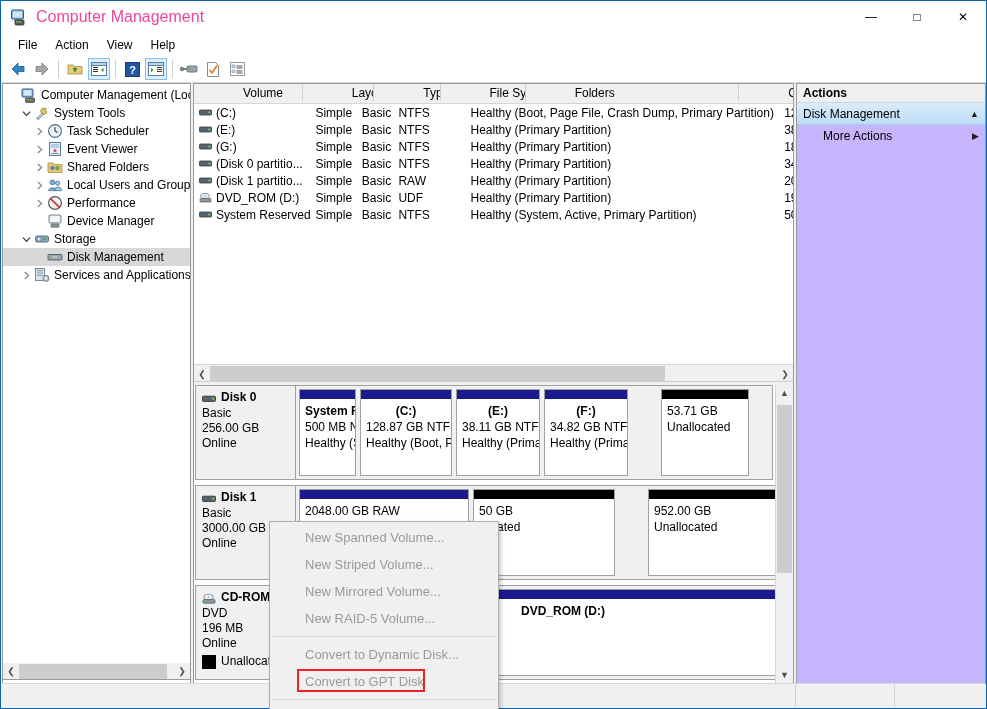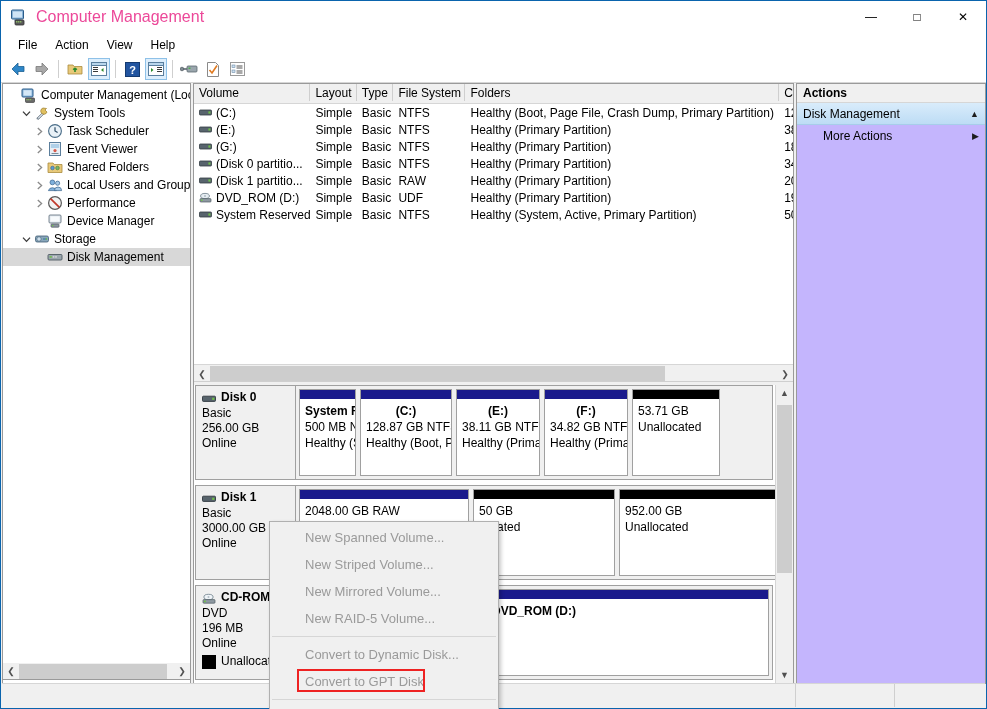--- a/index.html
+++ b/index.html
@@ -55,21 +55,21 @@
   .pane-center{
     position:absolute;left:192px;top:82px;width:601px;height:601px;
     background:#fff;box-sizing:border-box;overflow:hidden;
     border:1px solid #9a9a9a;
   }
   
   .vol-list{position:absolute;left:0;top:0;right:0;height:280px;background:#fff;}
   .vl-head{display:flex;height:19px;background:#f0f0f0;border-bottom:1px solid #d6d6d6;}
   .vl-th{
     border-right:1px solid #cfcfcf;padding:2px 0 15px 5px;font-size:12px;box-sizing:border-box;
-    height:14px;overflow:hidden;white-space:nowrap;background:#f0f0f0;
+    height:14px;overflow:hidden;white-space:nowrap;background:#f0f0f0;margin-left:44px;
   }
   .vl-row{display:flex;height:17px;align-items:center;font-size:12px;white-space:nowrap;}
   .vl-td{padding-left:5px;box-sizing:border-box;overflow:hidden;white-space:nowrap;}
   .vol-ico{width:13px;height:11px;flex:none;margin-right:4px;position:relative;}
   .hscroll-center{
     position:absolute;left:0;top:280px;right:0;height:17px;background:#f0f0f0;
     border-top:1px solid #d6d6d6;display:flex;align-items:center;
   }
   .splitter{position:absolute;left:0;top:297px;right:0;height:4px;background:#f0f0f0;
             border-top:1px solid #cfcfcf;}
@@ -80,21 +80,21 @@
   .disk-info{
     width:101px;background:#f0f0f0;border:1px solid #a0a0a0;box-sizing:border-box;
     padding:4px 6px;font-size:12px;line-height:15px;flex:none;
   }
   .disk-title{font-weight:bold;display:flex;align-items:center;margin-bottom:1px;}
   .disk-ico{width:14px;height:10px;margin-right:5px;position:relative;flex:none;}
   .parts{display:flex;flex:1;background:#f0f0f0;border:1px solid #a0a0a0;border-left:none;
          box-sizing:border-box;padding:3px;}
   .part{border:1px solid #a0a0a0;background:#fff;box-sizing:border-box;margin-right:4px;
         display:flex;flex-direction:column;overflow:hidden;}
-  .part:last-child{margin-right:0;}
+  .part:last-child{margin-right:0;margin-left:29px;}
   .part-bar{height:9px;flex:none;}
   .part-body{padding:4px 5px 0 5px;font-size:12px;line-height:16px;white-space:nowrap;overflow:hidden;}
   .part-name{font-weight:bold;text-align:center;}
   .legend{display:flex;align-items:center;font-size:12px;margin-top:3px;}
   .legend-sw{width:12px;height:12px;background:#000;border:1px solid #000;margin-right:5px;flex:none;}
   .vscroll{
     position:absolute;right:0;top:0;width:17px;bottom:0;background:#f0f0f0;
     border-left:1px solid #d6d6d6;
   }
   .vsb-arrow{width:17px;height:16px;display:flex;align-items:center;justify-content:center;
@@ -357,20 +357,36 @@
         <div class="trow sel" style="padding-left: 28px;">
           <span class="tw"></span>
           <span class="ticon"><svg width="16" height="16" viewBox="0 0 16 16">
               <rect x="1" y="5.5" width="14" height="5.5" rx="1" fill="#9aa6ad" stroke="#4f5a62" stroke-width="0.9"></rect>
               <rect x="2.6" y="7.1" width="2.2" height="1.6" fill="#6fc24a"></rect>
               <rect x="5.8" y="7.1" width="1.6" height="1.6" fill="#d8d8d8"></rect>
               <rect x="8.2" y="7.1" width="1.6" height="1.6" fill="#d8d8d8"></rect>
             </svg></span>
           <span>Disk Management</span>
         </div>
+        <div class="trow" style="padding-left: 15px;">
+          <span class="tw">
+            <svg width="9" height="9" viewBox="0 0 9 9">
+              <path d="M2.8 1 L6.6 4.5 L2.8 8" stroke="#8a8a8a" stroke-width="1.3" fill="none"></path>
+            </svg>
+          </span>
+          <span class="ticon"><svg width="16" height="16" viewBox="0 0 16 16">
+              <rect x="1.5" y="1.5" width="9" height="12" fill="#dde5eb" stroke="#5d6f7d" stroke-width="0.8"></rect>
+              <rect x="3" y="3" width="6" height="1.2" fill="#8da2b2"></rect>
+              <rect x="3" y="5.4" width="6" height="1.2" fill="#8da2b2"></rect>
+              <rect x="3" y="7.8" width="6" height="1.2" fill="#8da2b2"></rect>
+              <circle cx="12" cy="11.4" r="3.1" fill="#b9c5ce" stroke="#55636e" stroke-width="0.7"></circle>
+              <circle cx="12" cy="11.4" r="1.1" fill="#fff"></circle>
+            </svg></span>
+          <span>Services and Applications</span>
+        </div>
       </div>
   </div>
   <div class="hscroll-left">
     <div class="sb-arrow">❮</div>
     <div class="sb-track">
       <div class="sb-thumb" style="left:0;top:0;width:148px;height:15px;"></div>
     </div>
     <div class="sb-arrow">❯</div>
   </div>
 

